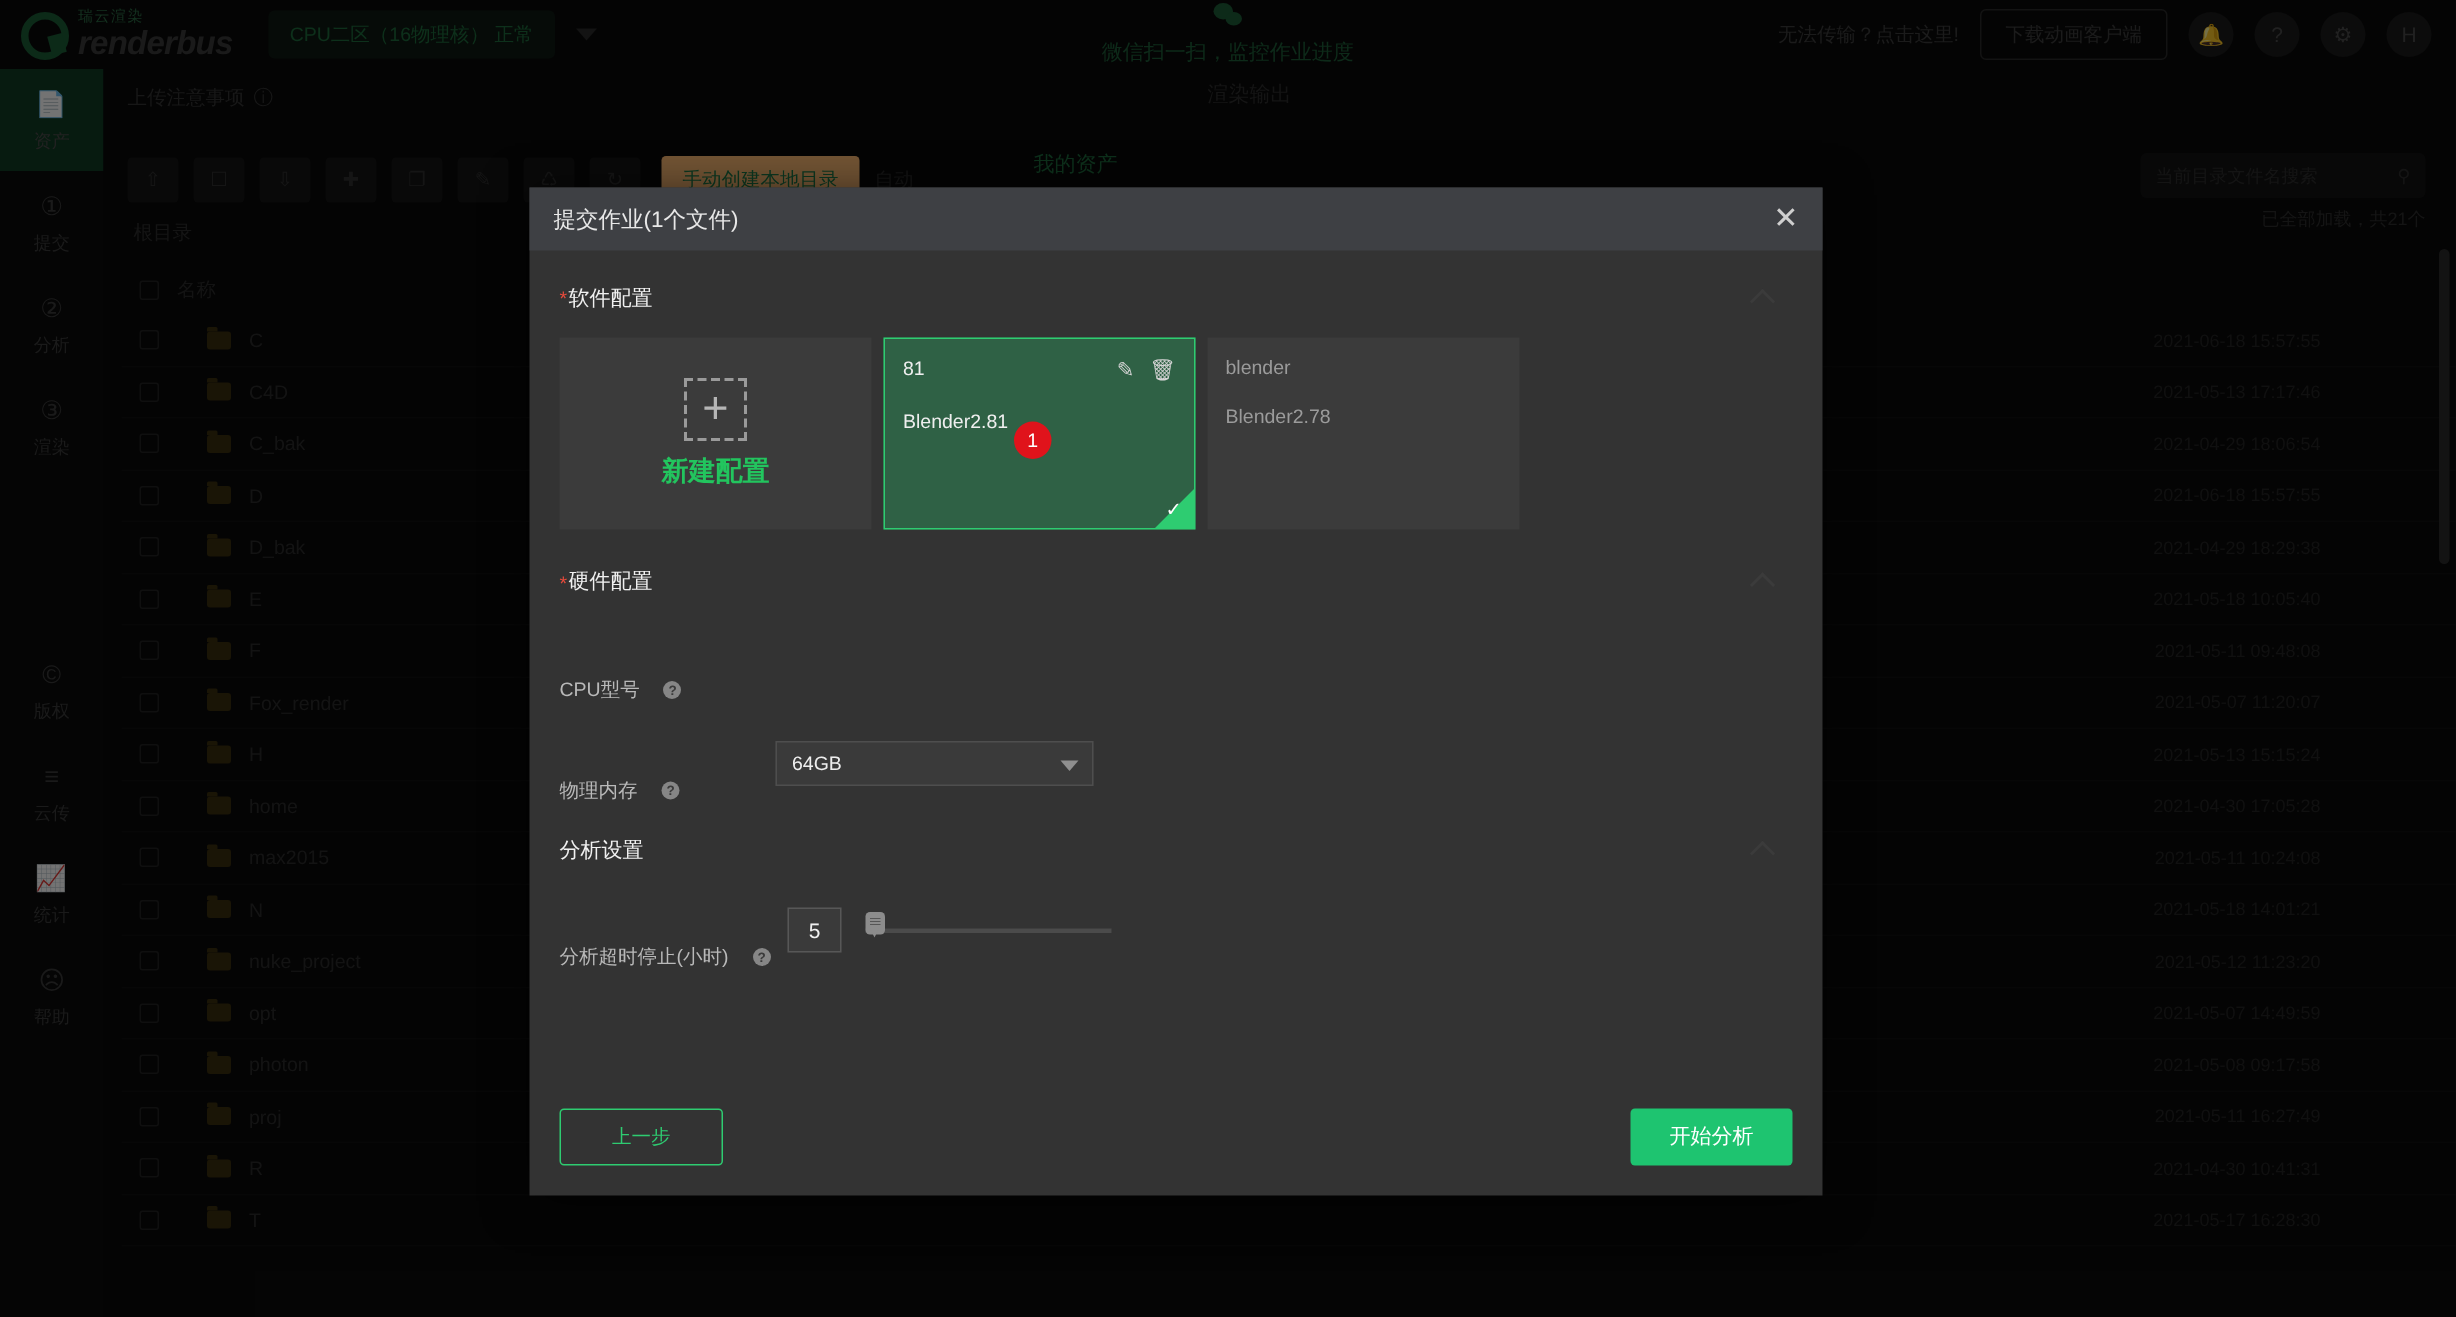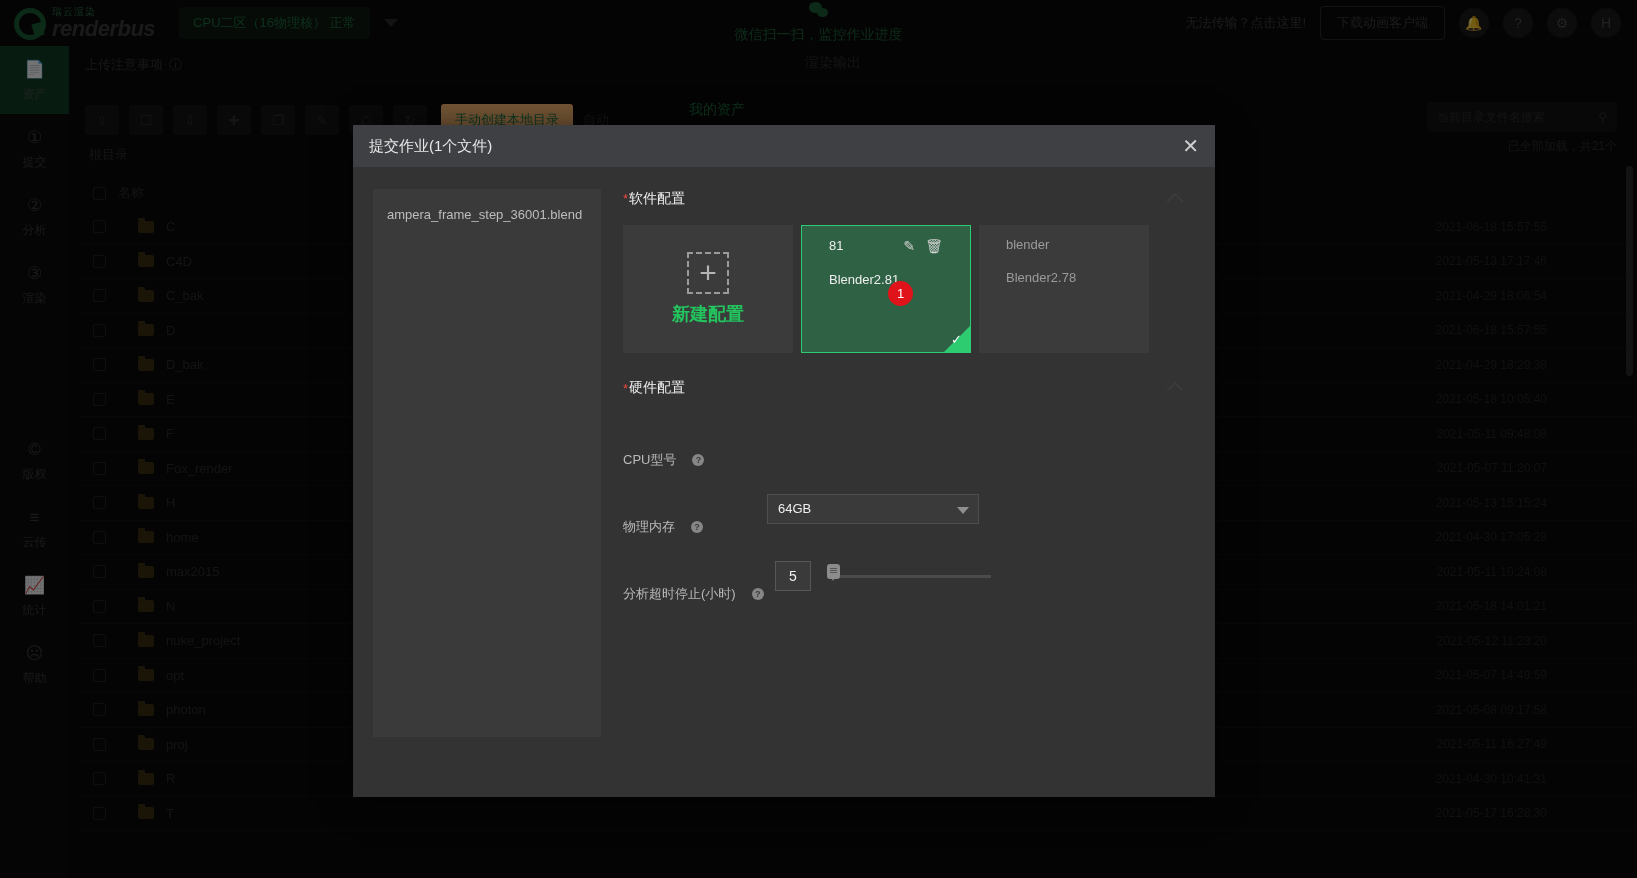--- a/index.html
+++ b/index.html
@@ -153,22 +153,22 @@
   }
   .req-star { color: #e84b3c; font-size: 13px; margin-right: 1px; align-self: flex-start; line-height: 1.5;}
   .chev {
     margin-left: auto; width: 12px; height: 12px;
     border-left: 2px solid #3b3b3b; border-top: 2px solid #3b3b3b;
     transform: rotate(45deg); margin-right: 14px; margin-top: 4px;
   }
 
   .card-row { display: flex; gap: 8px; margin-bottom: 26px; }
   .card {
-    width: 170px; height: 128px; background: #3b3b3b; position: relative;
-    padding: 12px 27px;
+    width: 208px; height: 128px; background: #3b3b3b; position: relative;
+    padding: 12px 12px;
   }
   .card.new {
     display: flex; flex-direction: column; align-items: center; justify-content: center; gap: 8px;
   }
   .plus-box {
     width: 42px; height: 42px; border: 2px dashed #9a9a9a;
     display: flex; align-items: center; justify-content: center;
     color: #b5b5b5; font-size: 30px; font-weight: 300; line-height: 1;
   }
   .new-label { font-size: 18px; color: #22c55e; font-weight: bold; }
@@ -476,23 +476,20 @@
 
 <div class="modal">
 
   <div class="modal-head">
     <div class="modal-title">提交作业(1个文件)</div>
     <div class="modal-close">✕</div>
   </div>
 
   <div class="modal-body">
 
-    <div class="file-panel">
-      <div>ampera_frame_step_36001.blend</div>
-    </div>
 
     <div class="cfg-panel">
 
       <div class="sec-head">
         <span class="req-star">*</span>
         <span>软件配置</span>
         <span class="chev"></span>
       </div>
 
       <div class="card-row">
@@ -539,29 +536,37 @@
         <div class="field-label">
           <span>物理内存</span>
           <span class="qmark">?</span>
         </div>
         <div class="select">
           <span>64GB</span>
           <span class="sel-caret"></span>
         </div>
       </div>
 
+      <div class="sec-head" style="margin-top:22px">
+        <span>分析设置</span>
+        <span class="chev"></span>
+      </div>
 
       <div class="field-row">
         <div class="field-label" style="width:152px">
           <span>分析超时停止(小时)</span>
           <span class="qmark">?</span>
         </div>
         <div class="num-input">5</div>
         <div class="slider">
           <div class="slider-track"></div>
           <div class="slider-thumb"></div>
         </div>
       </div>
 
     </div>
   </div>
 
+  <div class="modal-foot">
+    <button class="btn-back">上一步</button>
+    <button class="btn-go">开始分析</button>
+  </div>
 </div>
 
 </body></html>

